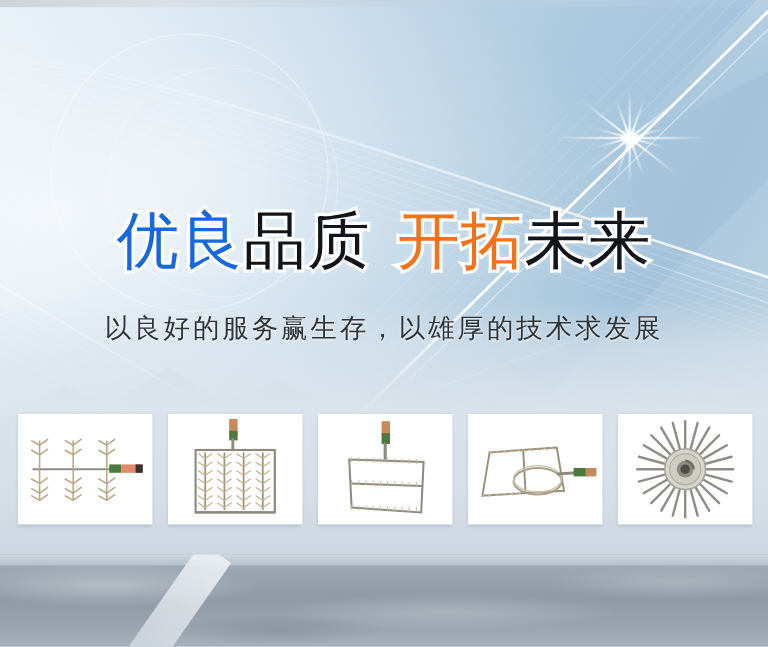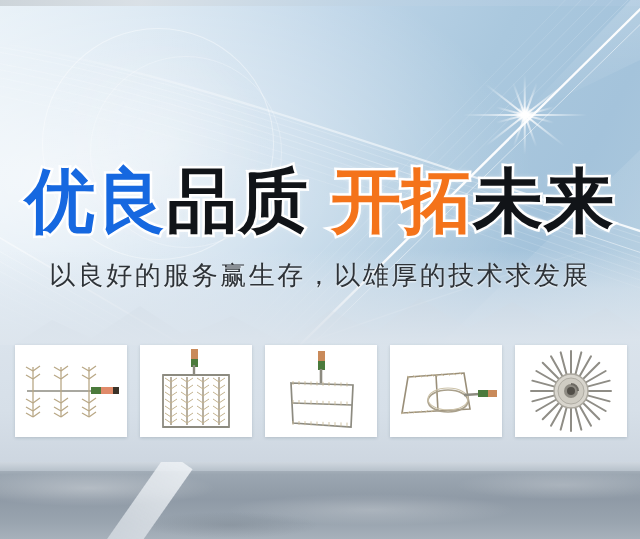--- a/index.html
+++ b/index.html
@@ -145,23 +145,23 @@
     left: 0; top: 0; width: 640px; height: 9px;
     background: linear-gradient(180deg, #cfd7df 0%, #b7c1cb 100%);
   }
 
   
   .headline {
     position: absolute;
     left: 0; top: 166px;
     width: 640px;
     text-align: center;
-    font-size: 70px;
+    font-size: 52px;
     line-height: 70px;
-    font-weight: bold;
+    font-weight: normal;
     letter-spacing: 1px;
     white-space: nowrap;
     font-family: "DejaVu Sans", "Liberation Sans", sans-serif;
   }
   .headline span {
     -webkit-text-stroke: 5px #ffffff;
     paint-order: stroke fill;
     text-shadow:
        0 2px 0 rgba(255,255,255,.9),
        0 0 6px rgba(255,255,255,.65);
@@ -169,21 +169,21 @@
   .hl-blue   { color: #1668e0; }
   .hl-dark   { color: #111418; }
   .hl-orange { color: #f4731a; }
   .hl-gap    { display: inline-block; width: 22px; }
 
   .subtitle {
     position: absolute;
     left: 0; top: 258px;
     width: 640px;
     text-align: center;
-    font-size: 26px;
+    font-size: 22px;
     line-height: 34px;
     color: #2e3338;
     letter-spacing: 2.5px;
     white-space: nowrap;
     font-family: "DejaVu Sans", "Liberation Sans", sans-serif;
     text-shadow: 0 1px 2px rgba(255,255,255,.85);
   }
 
   
   .cards {

